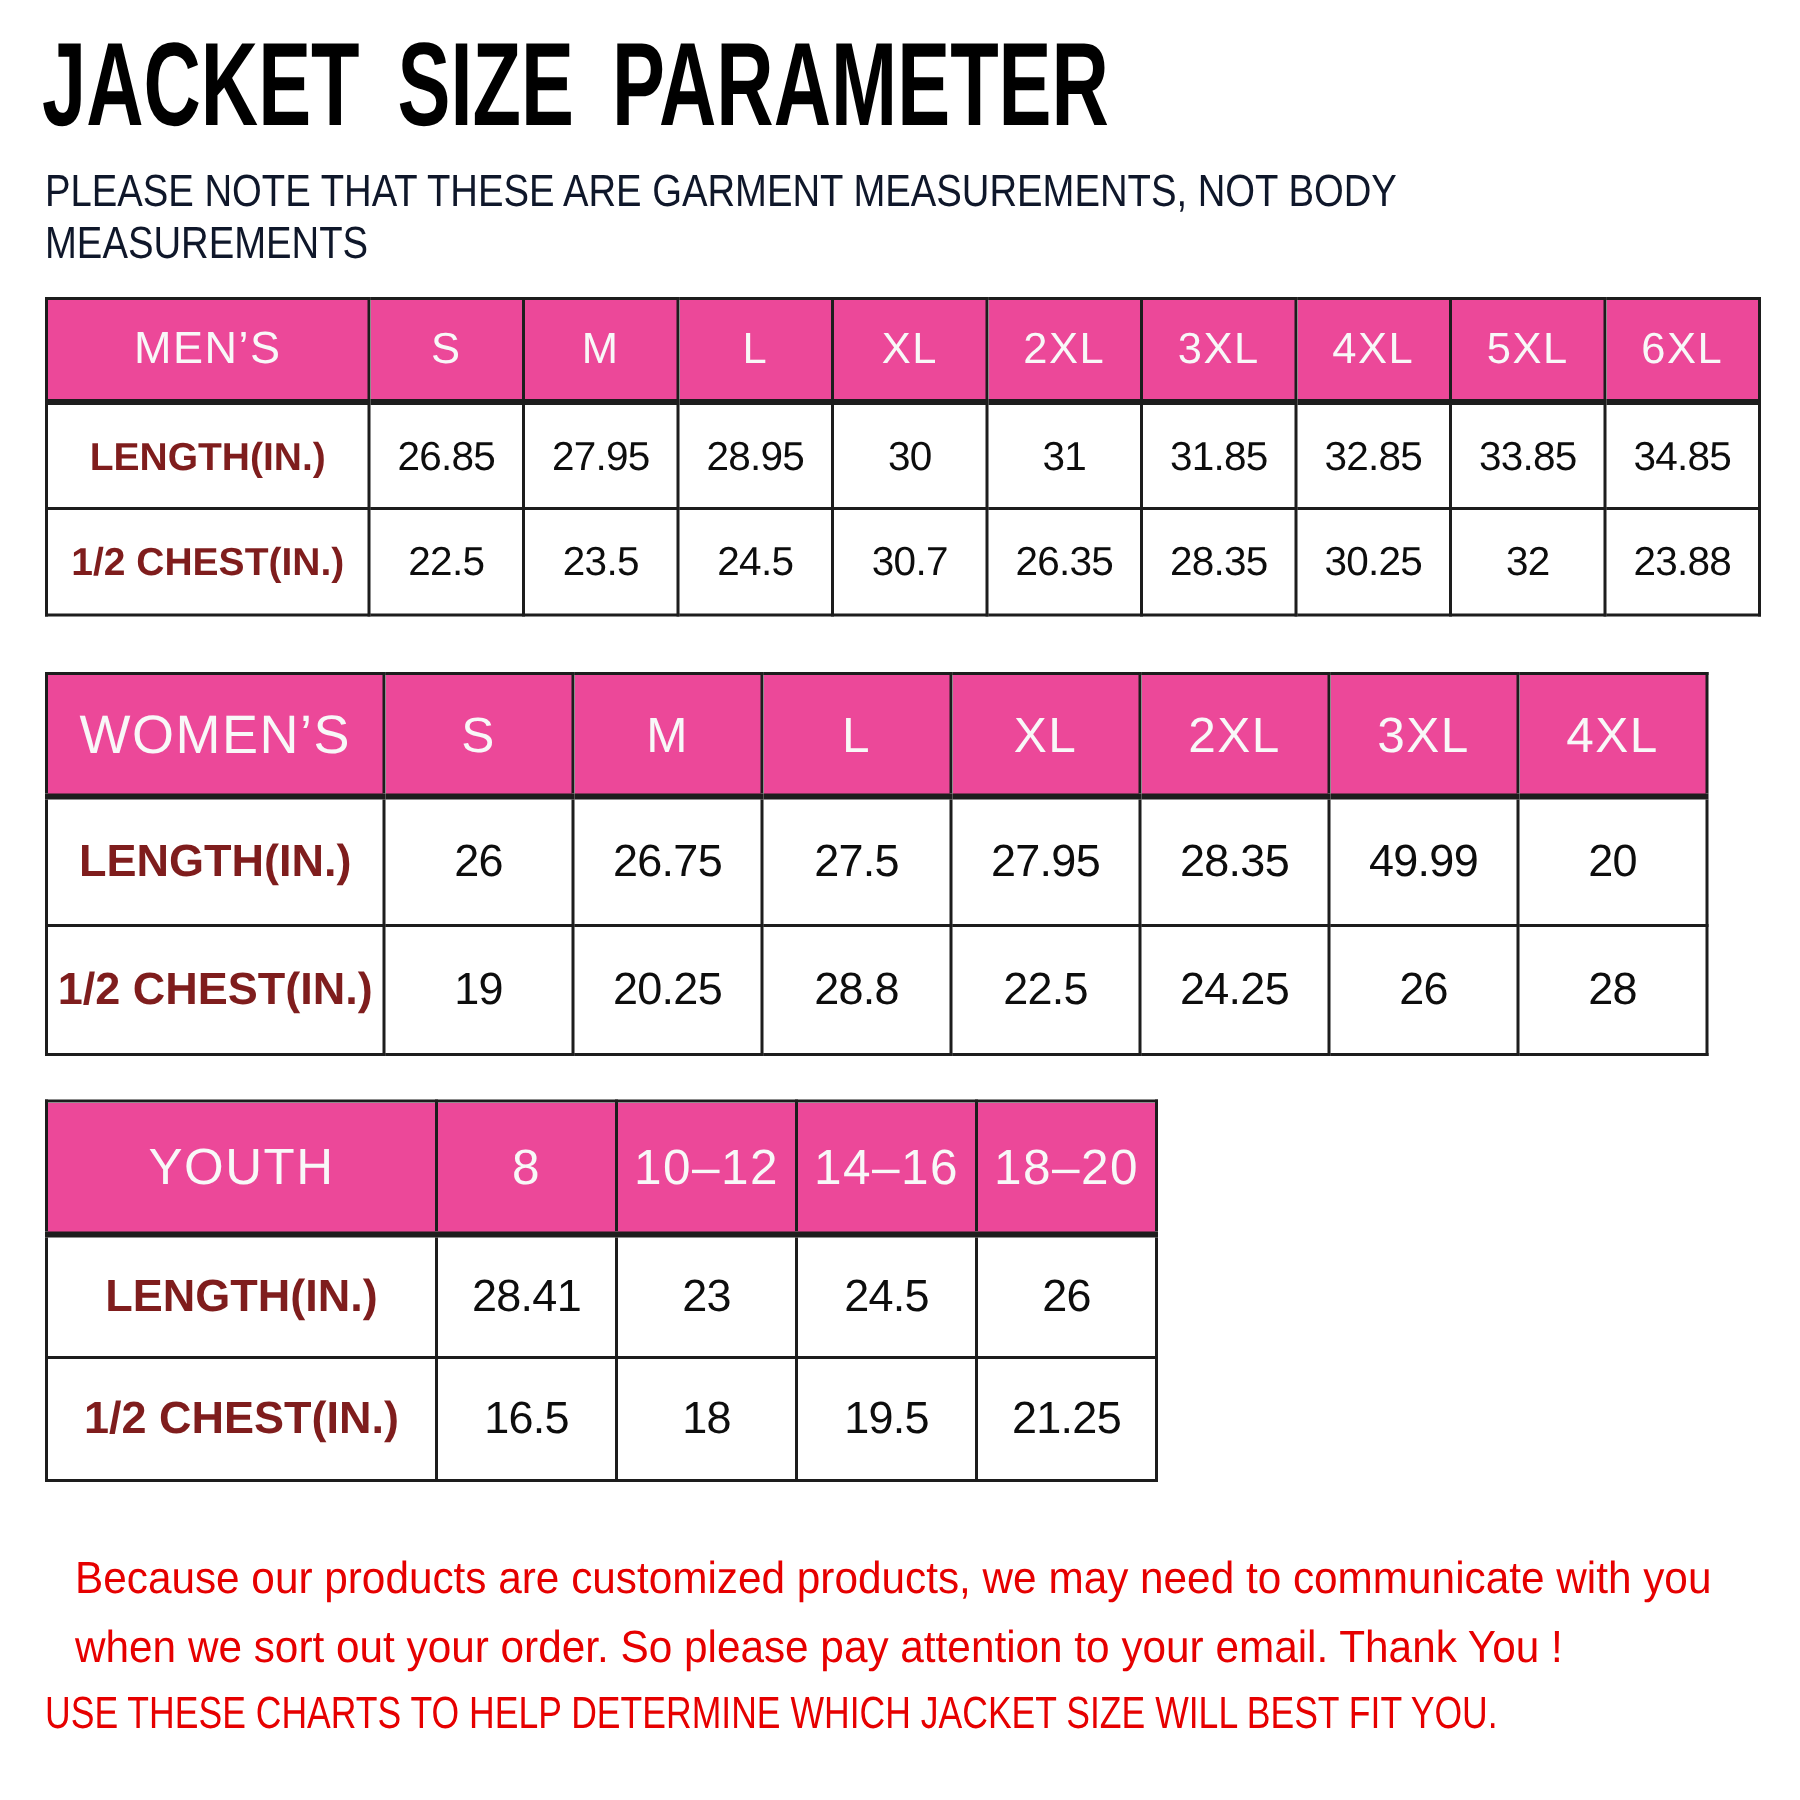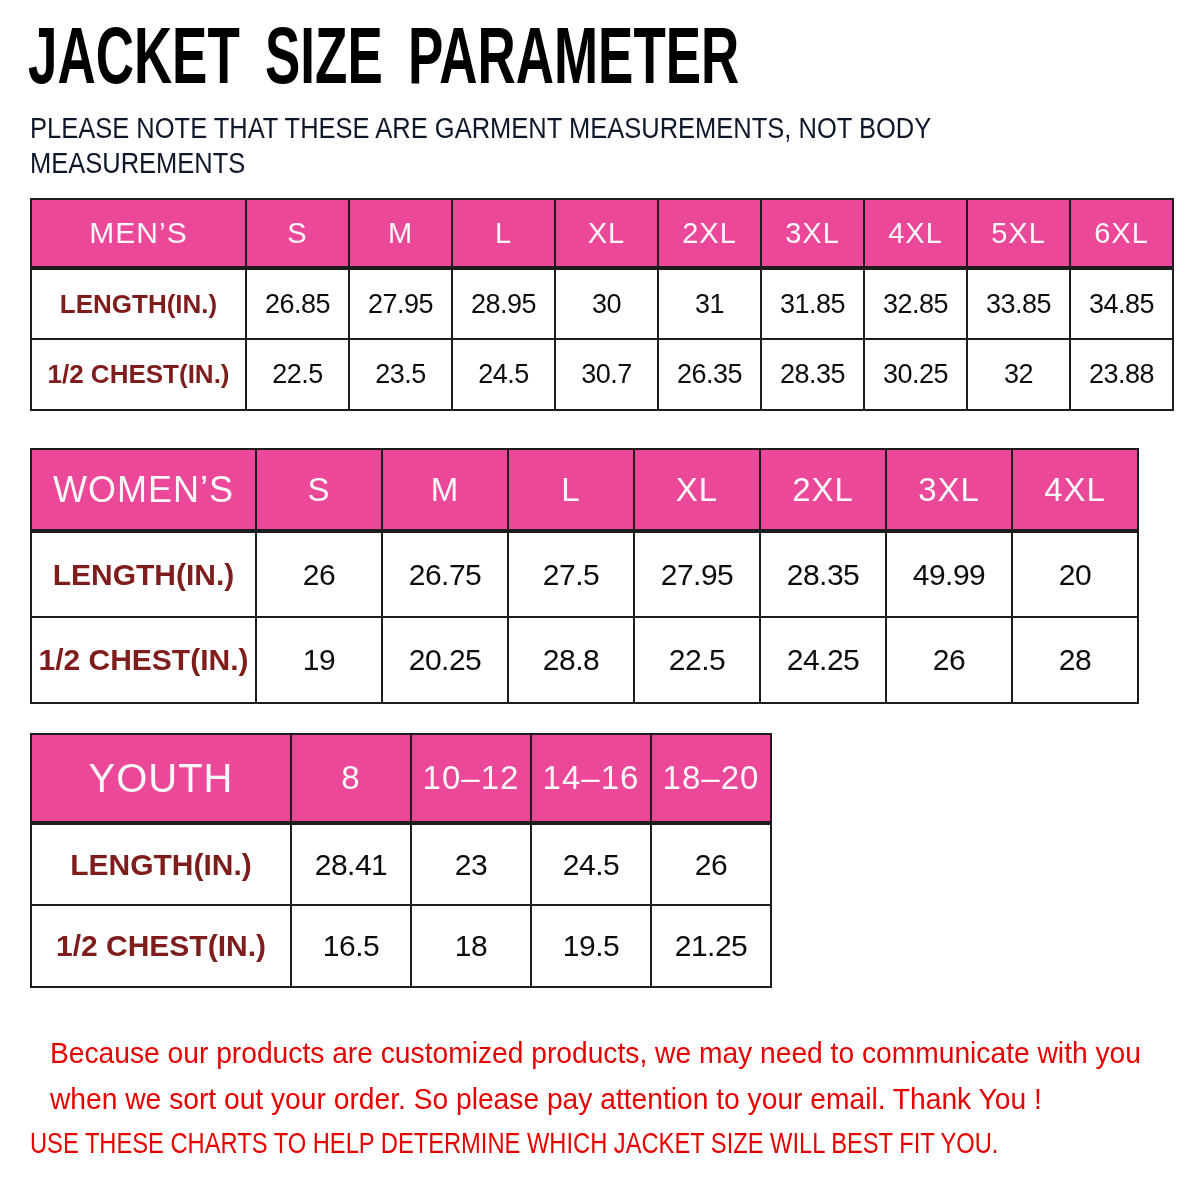--- a/index.html
+++ b/index.html
@@ -40,21 +40,21 @@
 
   .t-womens{top:448px;}
   .t-womens thead th{height:79px;font-size:33px;}
   .t-womens thead th.tbl-label{font-size:36px;}
   .t-womens tbody tr{height:86px;}
   .t-womens tbody th{font-size:30px;}
   .t-womens tbody td{font-size:30px;}
 
   .t-youth{top:733px;}
   .t-youth thead th{height:86px;font-size:33px;}
-  .t-youth thead th.tbl-label{font-size:40px;}
+  .t-youth thead th.tbl-label{font-size:34px;}
   .t-youth tbody tr{height:82px;}
   .t-youth tbody th{font-size:30px;}
   .t-youth tbody td{font-size:30px;}
 
   .footer-para{
     position:absolute;left:30px;top:1030px;color:#e60000;
     font-size:30px;line-height:46px;font-weight:400;margin-left:20px;
   }
   .footer-para > div{white-space:nowrap;transform:scaleX(0.94);transform-origin:left top;}
   .footer-caps{

